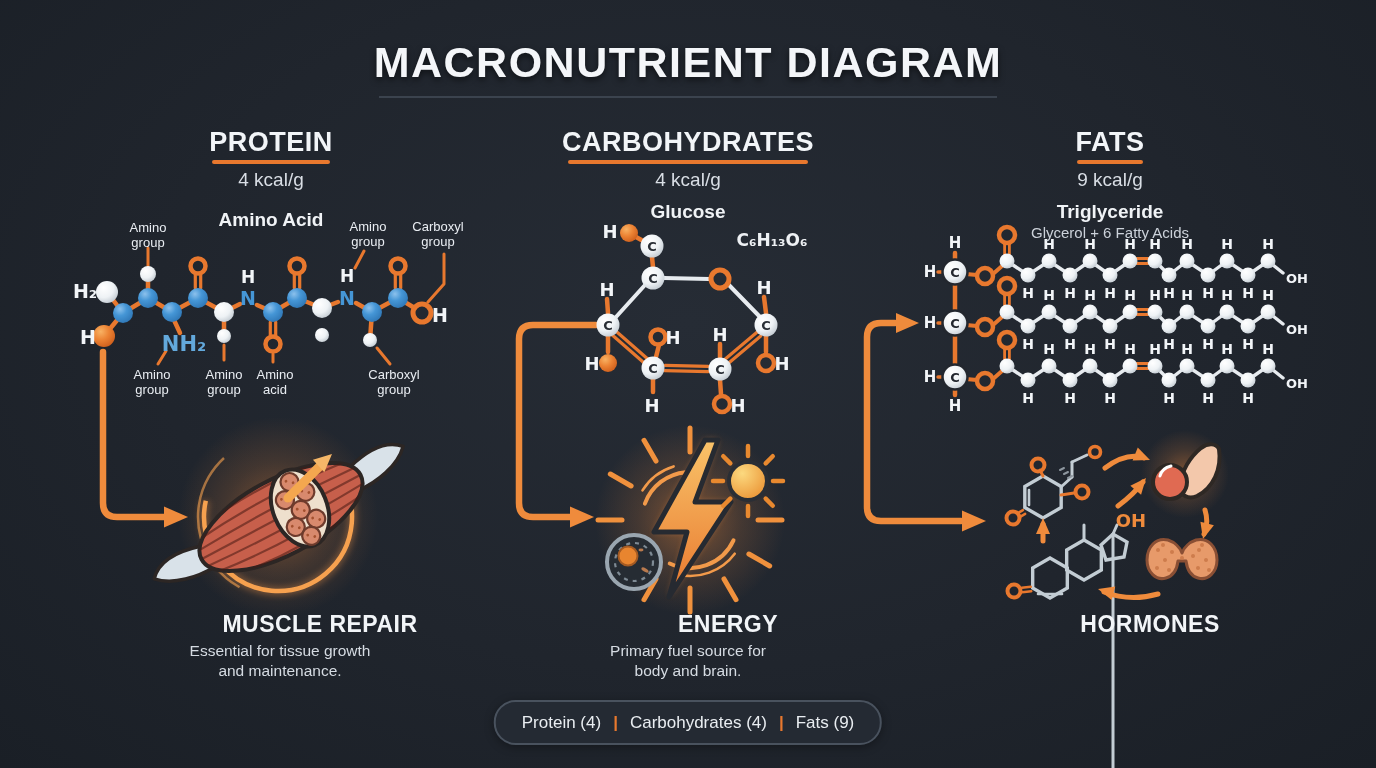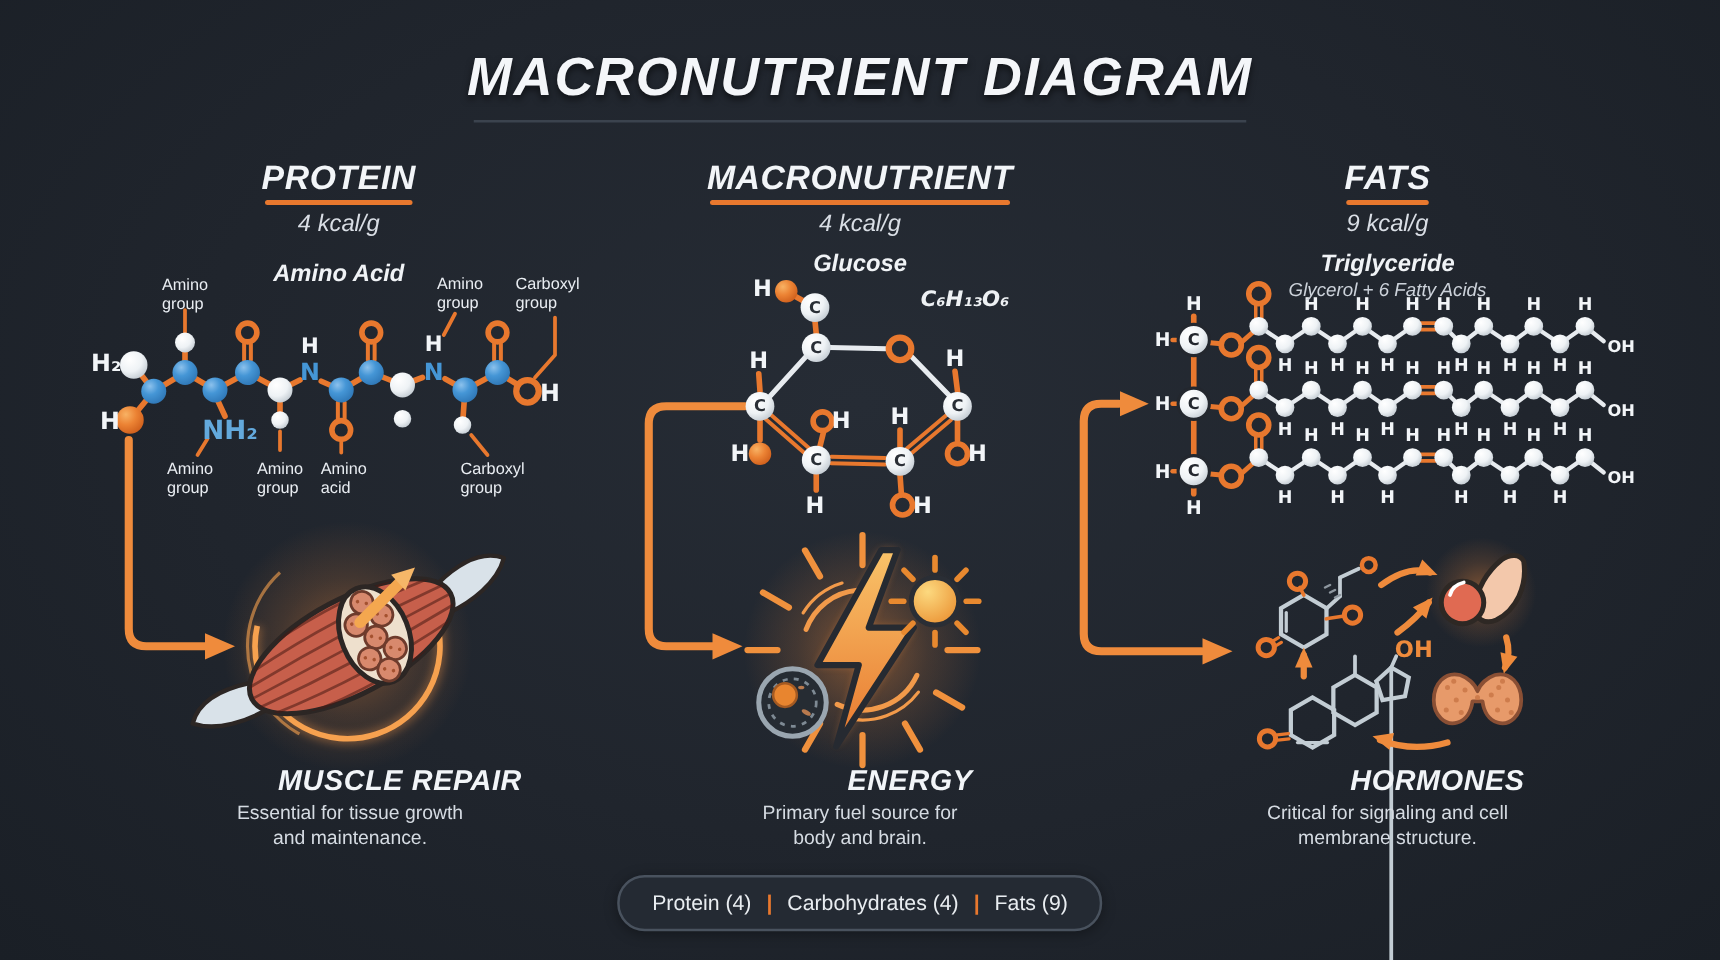--- a/index.html
+++ b/index.html
@@ -2,31 +2,31 @@
 <html><head>
 <meta charset="utf-8">
 <style>
   html,body{margin:0;padding:0;background:#14181e;}
   .stage{
     position:relative;width:1376px;height:768px;overflow:hidden;
     background:radial-gradient(ellipse at 50% 42%, #262c35 0%, #20252d 55%, #1a1f26 100%);
     font-family:"Liberation Sans","DejaVu Sans",sans-serif;color:#eef1f5;
   }
   .abs{position:absolute;}
-  .ctr{transform:translateX(-50%);text-align:center;font-style:italic;}
+  .ctr{transform:translateX(-50%);text-align:center;}
   .title{font-size:43px;font-weight:800;letter-spacing:1.5px;color:#f4f6f9;
          text-shadow:0 3px 6px rgba(0,0,0,.55);white-space:nowrap;}
   .title-rule{height:2px;background:#3b434e;}
   .colhead{font-size:27px;font-weight:800;letter-spacing:.5px;color:#f2f5f8;white-space:nowrap;}
   .accent-rule{height:4px;border-radius:2px;}
   .kcal{font-size:19px;color:#d9dee5;white-space:nowrap;}
   .moltitle{font-size:19px;font-weight:800;color:#f0f3f6;white-space:nowrap;}
   .molsub{font-size:15px;color:#ccd2da;white-space:nowrap;}
   .formula{font-size:17px;font-weight:700;color:#eef1f4;font-family:"DejaVu Sans",sans-serif;white-space:nowrap;}
-  .grouplabel{font-size:13px;line-height:1.15;color:#e9edf2;white-space:pre-line;text-align:left;transform:translateX(-50%);}
+  .grouplabel{font-size:13px;line-height:1.15;color:#e9edf2;white-space:pre-line;text-align:center;transform:translateX(-50%);}
   .result-title{font-size:23px;font-weight:800;letter-spacing:.5px;color:#f2f5f8;white-space:nowrap;margin-left:40px;}
   .result-desc{font-size:15.5px;line-height:1.28;color:#d5dbe2;white-space:pre-line;text-align:center;transform:translateX(-50%);}
   .footer-pill{
     top:700px;left:50%;transform:translateX(-50%);
     height:41px;padding:0 26px;border-radius:22px;
     border:2px solid #49525e;background:#242a33;
     display:flex;align-items:center;gap:12px;white-space:nowrap;
     box-shadow:0 2px 10px rgba(0,0,0,.35);
   }
   .footer-label{font-size:17px;font-weight:800;color:#f2f5f8;letter-spacing:.3px;}
@@ -511,21 +511,21 @@
       </g>
     </svg>
 
   <div class="abs ctr title" style="left:688px;top:38px">MACRONUTRIENT DIAGRAM</div>
   <div class="abs title-rule" style="left:379px;top:96px;width:618px"></div>
 
   <div class="abs ctr colhead" style="left:271px;top:127px">PROTEIN</div>
   <div class="abs accent-rule" style="left:212px;top:160px;width:118px;background:#e8782e"></div>
   <div class="abs ctr kcal" style="left:271px;top:169px">4 kcal/g</div>
 
-  <div class="abs ctr colhead" style="left:688px;top:127px">MACRONUTRIENT</div>
+  <div class="abs ctr colhead" style="left:688px;top:127px">CARBOHYDRATES</div>
   <div class="abs accent-rule" style="left:568px;top:160px;width:240px;background:#e8782e"></div>
   <div class="abs ctr kcal" style="left:688px;top:169px">4 kcal/g</div>
 
   <div class="abs ctr colhead" style="left:1110px;top:127px">FATS</div>
   <div class="abs accent-rule" style="left:1077px;top:160px;width:66px;background:#e8782e"></div>
   <div class="abs ctr kcal" style="left:1110px;top:169px">9 kcal/g</div>
 
   <div class="abs ctr moltitle" style="left:271px;top:209px">Amino Acid</div>
   <div class="abs ctr moltitle" style="left:688px;top:201px">Glucose</div>
   <div class="abs ctr formula" style="left:772px;top:230px">C₆H₁₃O₆</div>
@@ -549,22 +549,20 @@
 
   <div class="abs ctr result-title" style="left:280px;top:611px">MUSCLE REPAIR</div>
   <div class="abs result-desc" style="left:280px;top:641px">Essential for tissue growth
 and maintenance.</div>
 
   <div class="abs ctr result-title" style="left:688px;top:611px">ENERGY</div>
   <div class="abs result-desc" style="left:688px;top:641px">Primary fuel source for
 body and brain.</div>
 
   <div class="abs ctr result-title" style="left:1110px;top:611px">HORMONES</div>
-  <div class="abs result-desc" style="left:1110px;top:641px">Critical for signaling and cell
-membrane structure.</div>
 
   <div class="abs footer-pill">
     <span id="footer-items" style="display:flex;align-items:center;gap:12px;">
         <span class="fitem">Protein (4)</span>
         <span class="fsep" style="color: rgb(232, 120, 46);">|</span>
         <span class="fitem">Carbohydrates (4)</span>
         <span class="fsep" style="color: rgb(232, 120, 46);">|</span>
         <span class="fitem">Fats (9)</span>
       </span>
   </div>

